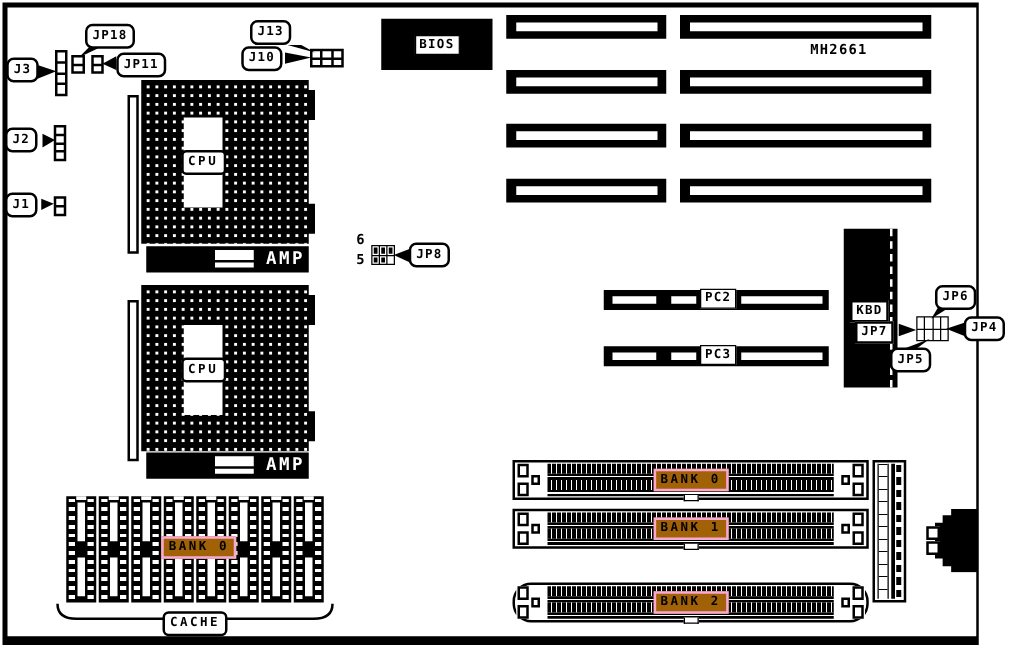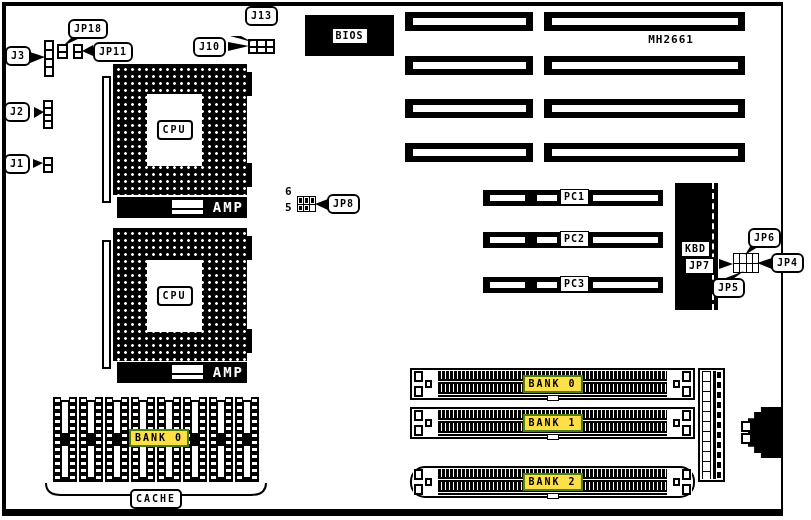--- a/index.html
+++ b/index.html
@@ -43,21 +43,21 @@
   .pci .box { left: 77px; top: -1px; }
   
   .bios { position: absolute; left: 305px; top: 15px; width: 89px; height: 41px; background: #000; }
   .bios .box { left: 50%; top: 50%; transform: translate(-50%,-50%); }
   .chipname { position: absolute; left: 598px; top: 33px; width: 96px; text-align: right;
     font-weight: bold; font-size: 11px; letter-spacing: 1px; }
   
   .socket { position: absolute; left: 113px; width: 134px; background-color: #000;
     background-image: radial-gradient(#fff 1.3px, rgba(0,0,0,0) 1.5px);
     background-size: 7px 7px; background-position: 2px 2px; z-index: 2; }
-  .sock-inner { position: absolute; left: 34px; top: 30px; width: 55px; height: 72px; background: #fff; }
+  .sock-inner { position: absolute; left: 34px; top: 30px; width: 31px; height: 72px; background: #fff; }
   .cpu-lbl { position: absolute; left: 50%; top: 50%; transform: translate(-50%,-50%);
     background: #fff; border: 2px solid #000; border-radius: 4px;
     font-weight: bold; font-size: 10px; line-height: 1; padding: 3px 4px; letter-spacing: 2px; }
   .lever { position: absolute; left: -11px; top: 12px; width: 9px; height: 127px; background: #fff; border: 2px solid #000; }
   .tab { position: absolute; right: -5px; width: 6px; height: 24px; background: #000; }
   .tt { top: 8px; } .tb { bottom: 8px; }
   .ampbar { position: absolute; left: 117px; width: 130px; height: 21px; background: #000; z-index: 3; }
   .ampbar .r1 { position: absolute; left: 55px; top: 3px; width: 31px; height: 8px; background: #fff; }
   .ampbar .r2 { position: absolute; left: 55px; top: 13px; width: 31px; height: 4px; background: #fff; }
   .ampbar .amptx { position: absolute; right: 3px; top: 3px; color: #fff; font-weight: bold; font-size: 14px; letter-spacing: 2px; line-height: 1; }
@@ -72,21 +72,21 @@
     background: repeating-linear-gradient(90deg, #000 0 3px, #fff 3px 4px); }
   .slot .sbody { position: absolute; left: 0; right: 0; bottom: 0; height: 5px;
     background: linear-gradient(#000 0 2px, #fff 2px 3px, #000 3px 5px); }
   .clip { position: absolute; top: 1px; bottom: 1px; width: 22px; background: #fff; }
   .clip.cl { left: 1px; } .clip.cr { right: 1px; transform: scaleX(-1); }
   .clip b { position: absolute; left: 1px; width: 9px; height: 11px; background: #fff; border: 2px solid #000; }
   .clip b.q1 { top: 0; } .clip b.q2 { bottom: 0; }
   .clip i.hook { position: absolute; left: 12px; top: 50%; margin-top: -4px; width: 7px; height: 8px;
     background: #fff; border: 2px solid #000; }
   .banklbl { position: absolute; left: 50%; top: 50%; transform: translate(-50%,-50%);
-    background: #fde047; border: 2px solid #4d7c0f; font-weight: bold; font-size: 10px; line-height: 1;
+    background: #a16207; border: 2px solid #f9a8d4; font-weight: bold; font-size: 10px; line-height: 1;
     padding: 2px 4px; letter-spacing: 2px; white-space: nowrap; z-index: 4; }
   .banktab { position: absolute; left: 50%; bottom: -3px; transform: translateX(-50%);
     width: 12px; height: 5px; background: #fff; border: 1px solid #000; border-top: none; }
   
   .vconn { position: absolute; left: 698px; top: 368px; width: 27px; height: 114px; background: #fff; border: 2px solid #000; }
   .vconn .sqcol { position: absolute; left: 2px; top: 1px; bottom: 1px; width: 9px;
     border-left: 1px solid #000; border-right: 1px solid #000;
     background: repeating-linear-gradient(180deg, #000 0 1px, #fff 1px 10px); }
   .vconn .midbar { position: absolute; left: 13px; top: 1px; bottom: 1px; width: 3px; background: #000; }
   .vconn .dashcol { position: absolute; right: 2px; top: 2px; bottom: 2px; width: 4px;
@@ -152,21 +152,21 @@
       <i></i>
       <i></i>
       <i></i>
       <i></i>
     </div>
   <div class="tag" style="left:4px; top:154px;">J1</div>
   <div class="pinstrip" style="left:43px; top:157px; width:10px; height:16px;">
       <i></i>
       <i></i>
     </div>
-  <div class="tag" style="left:200px; top:6px;margin-left:45px;">J13</div>
+  <div class="tag" style="left:200px; top:16px;">J13</div>
   <div class="tag" style="left:193px; top:37px;">J10</div>
   <div class="pingrid" style="left:248px; top:39px; width:27px; height:15px; grid-template-columns:repeat(3,1fr); grid-template-rows:1fr 1fr;">
       <i></i>
       <i></i>
       <i></i>
       <i></i>
       <i></i>
       <i></i>
     </div>
 
@@ -234,26 +234,20 @@
   <div class="pingrid" style="left:297px; top:196px; width:19px; height:16px; grid-template-columns:repeat(3,1fr); grid-template-rows:1fr 1fr; gap:1px; padding:1px;">
       <i style="background:#000; border:1px solid #fff;"></i>
       <i style="background:#000; border:1px solid #fff;"></i>
       <i style="background:#000; border:1px solid #fff;"></i>
       <i style="background:#000; border:1px solid #fff;"></i>
       <i style="background:#000; border:1px solid #fff;"></i>
       <i></i>
     </div>
   <div class="tag" style="left:327px; top:194px;">JP8</div>
 
-  <div class="pci" style="top:190px;">
-    <i class="sg1"></i>
-      <i class="sg2"></i>
-      <i class="sg3"></i>
-    <div class="box">PC1</div>
-  </div>
   <div class="pci" style="top:232px;">
     <i class="sg1"></i>
       <i class="sg2"></i>
       <i class="sg3"></i>
     <div class="box">PC2</div>
   </div>
   <div class="pci" style="top:277px;">
     <i class="sg1"></i>
       <i class="sg2"></i>
       <i class="sg3"></i>

